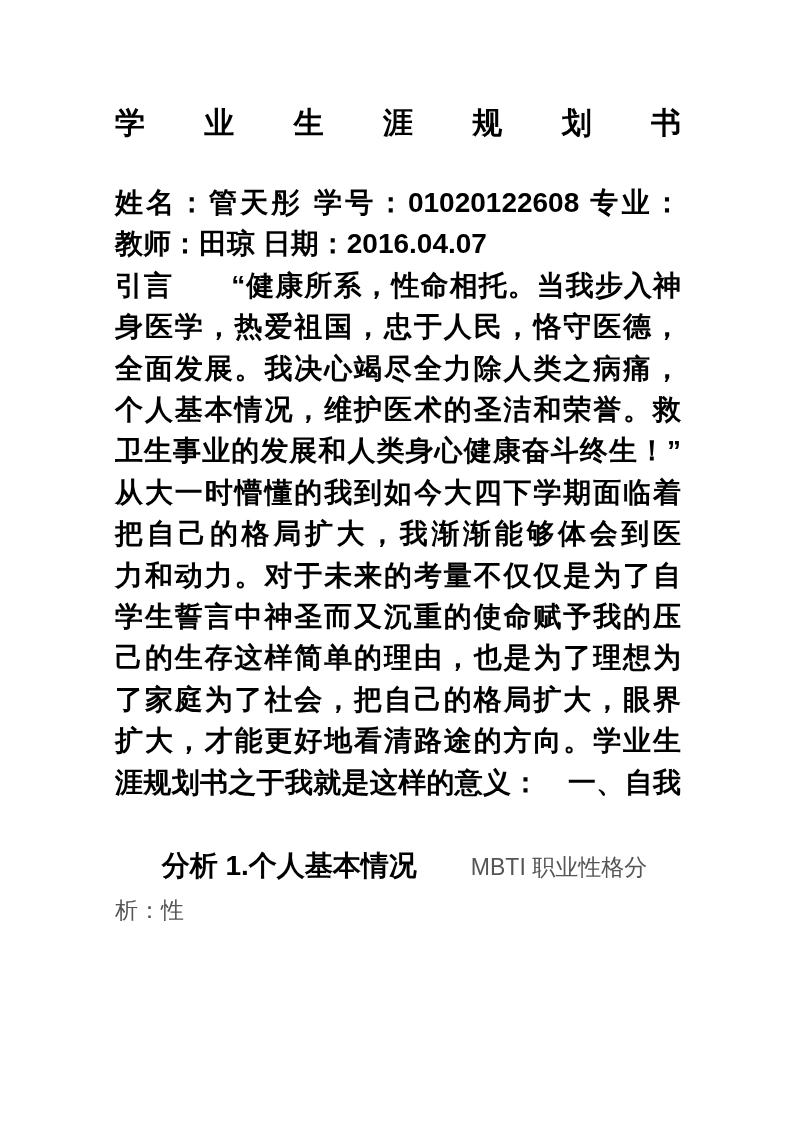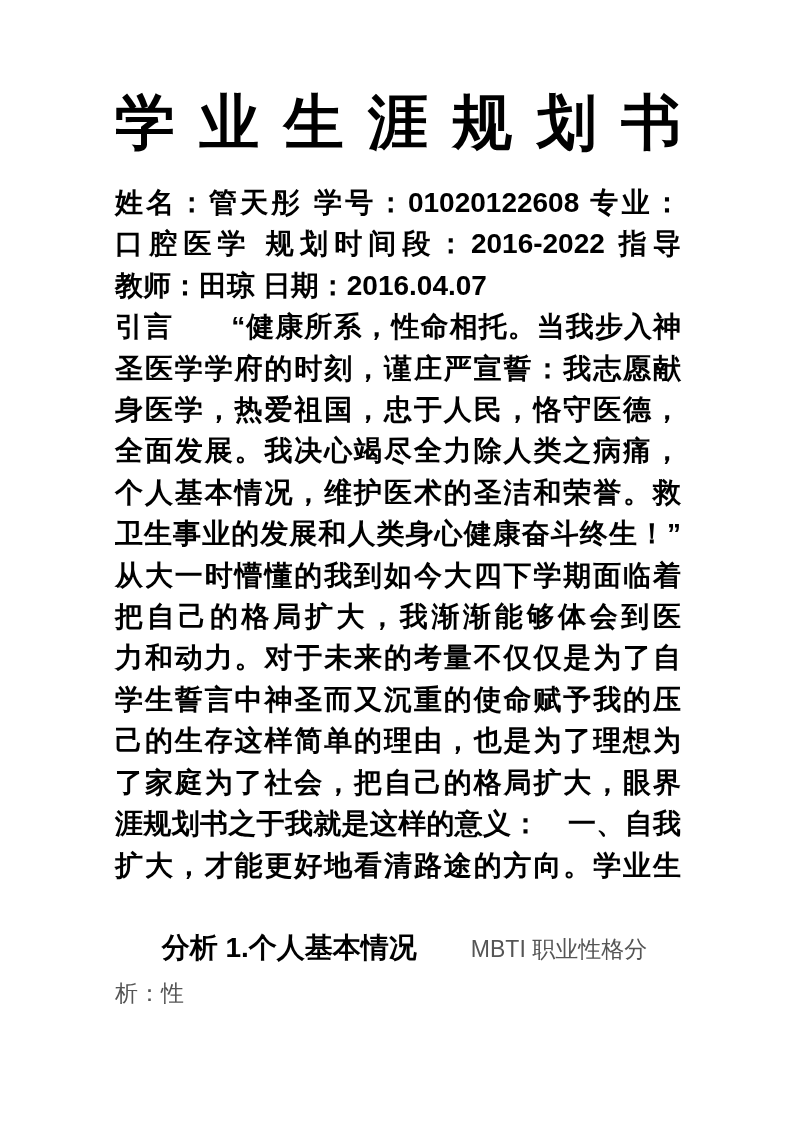--- a/index.html
+++ b/index.html
@@ -11,21 +11,21 @@
     position: relative;
     width: 793px;
     height: 1122px;
     background: #ffffff;
     box-sizing: border-box;
     padding: 88px 112px 0 115px;
     overflow: hidden;
     font-family: "Liberation Sans", "DejaVu Sans", sans-serif;
   }
   .doc-title {
-    font-size: 60px;
+    font-size: 30px;
     font-weight: 700;
     color: #000000;
     line-height: 70px;
     text-align: justify;
     text-align-last: justify;
     margin: 0 0 24px 0;
     white-space: pre-wrap;
   }
   .body-text {
     margin: 0;
@@ -57,35 +57,33 @@
 </style>
 </head>
 <body>
 
 <div class="page">
 
   <h1 class="doc-title">学 业 生 涯 规 划 书</h1>
 
   <div class="body-text">
     <div class="line">姓名：管天彤 学号：01020122608 专业：</div>
-    <div class="line">口腔医学 规划时间段：2016-2022 指导</div>
     <div class="line short">教师：田琼 日期：2016.04.07</div>
     <div class="line">引言　　“健康所系，性命相托。当我步入神</div>
-    <div class="line">圣医学学府的时刻，谨庄严宣誓：我志愿献</div>
     <div class="line">身医学，热爱祖国，忠于人民，恪守医德，</div>
     <div class="line">全面发展。我决心竭尽全力除人类之病痛，</div>
     <div class="line">个人基本情况，维护医术的圣洁和荣誉。救</div>
     <div class="line">卫生事业的发展和人类身心健康奋斗终生！”</div>
     <div class="line">从大一时懵懂的我到如今大四下学期面临着</div>
     <div class="line">把自己的格局扩大，我渐渐能够体会到医</div>
     <div class="line">力和动力。对于未来的考量不仅仅是为了自</div>
     <div class="line">学生誓言中神圣而又沉重的使命赋予我的压</div>
     <div class="line">己的生存这样简单的理由，也是为了理想为</div>
     <div class="line">了家庭为了社会，把自己的格局扩大，眼界</div>
+    <div class="line">扩大，才能更好地看清路途的方向。学业生</div>
     <div class="line">涯规划书之于我就是这样的意义：　一、自我</div>
-    <div class="line">扩大，才能更好地看清路途的方向。学业生</div>
 
     <div class="line mixed">
       <span>分析 1.个人基本情况</span><span class="gray-run">MBTI 职业性格分析：性</span>
     </div>
   </div>
 
 </div>
 
 </body></html>

